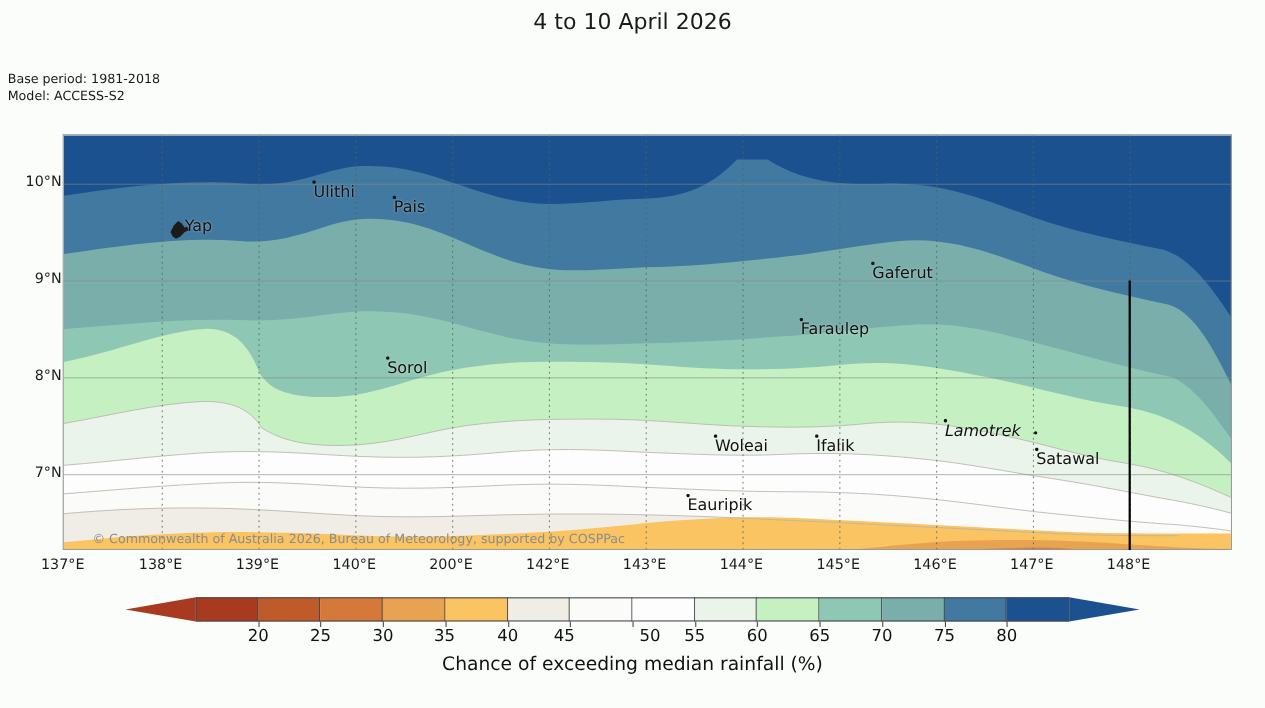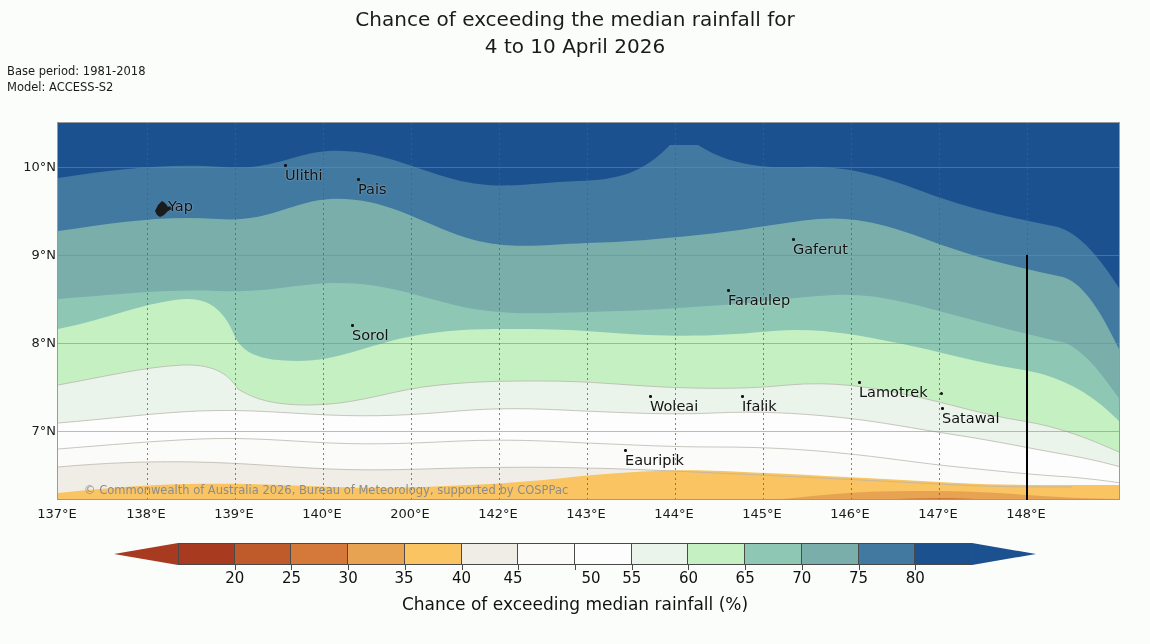--- a/index.html
+++ b/index.html
@@ -77,21 +77,20 @@
                transform: translateX(-50%); white-space: nowrap; }
   #cbar-title { position: absolute; left: 0; width: 100%; top: 56px; text-align: center;
                 font-size: 17px; color: #111; }
 </style>
 </head>
 <body>
 
 <div id="root">
 
   <div class="title">
-    <div>Chance of exceeding the median rainfall for</div>
     <div>4 to 10 April 2026</div>
   </div>
 
   <div class="meta meta-left">
     <div>Base period: 1981-2018</div>
     <div>Model: ACCESS-S2</div>
   </div>
 
 
   <div id="map-area">
@@ -208,21 +207,21 @@
     <span>Gaferut</span>
   </div>
   <div class="place" style="left:728px; top:292px;">
     <span class="dot"></span>
     <span>Faraulep</span>
   </div>
   <div class="place" style="left:352px; top:327px;">
     <span class="dot"></span>
     <span>Sorol</span>
   </div>
-  <div class="place" style="left:859px; top:384px;">
+  <div class="place" style="left:859px; top:384px;font-style:italic;">
     <span class="dot"></span>
     <span>Lamotrek</span>
   </div>
   <div class="place" style="left:650px; top:398px;">
     <span class="dot"></span>
     <span>Woleai</span>
   </div>
   <div class="place" style="left:742px; top:398px;">
     <span class="dot"></span>
     <span>Ifalik</span>

